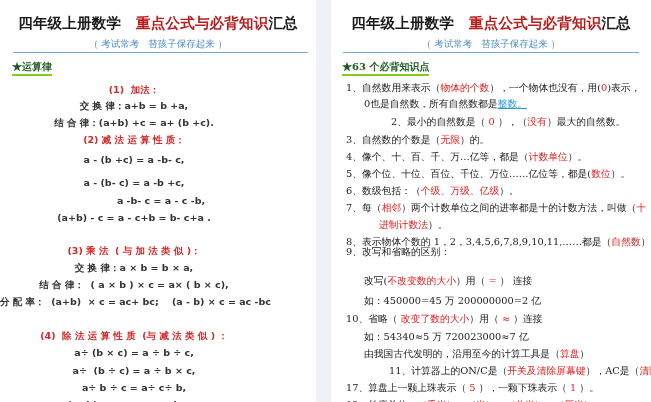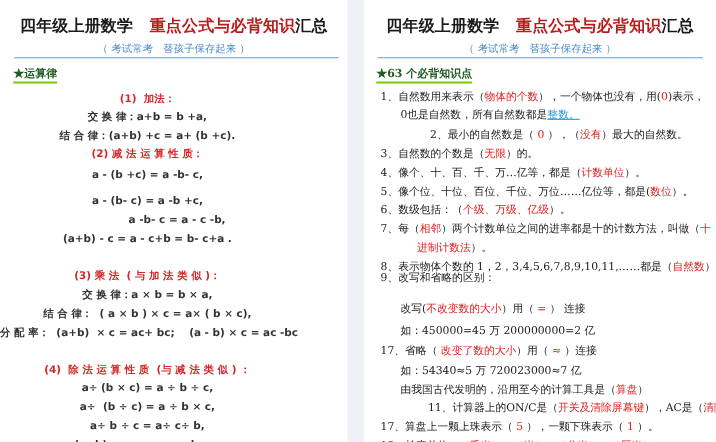--- a/index.html
+++ b/index.html
@@ -91,20 +91,20 @@
       <div class="item" style="top: 134px; left: 15px;"><span>3、自然数的个数是（</span><span class="r">无限</span><span>）的。</span></div>
       <div class="item" style="top: 151px; left: 15px;"><span>4、像个、十、百、千、万…亿等，都是（</span><span class="r">计数单位</span><span>）。</span></div>
       <div class="item" style="top: 168px; left: 15px;"><span>5、像个位、十位、百位、千位、万位……亿位等，都是(</span><span class="r">数位</span><span>）。</span></div>
       <div class="item" style="top: 185px; left: 15px;"><span>6、数级包括：（</span><span class="r">个级、万级、亿级</span><span>）。</span></div>
       <div class="item" style="top: 202px; left: 15px;"><span>7、每（</span><span class="r">相邻</span><span>）两个计数单位之间的进率都是十的计数方法，叫做（</span><span class="r">十</span></div>
       <div class="item" style="top: 219px; left: 33px; margin-left: 15px;"><span class="r">进制计数法</span><span>）。</span></div>
       <div class="item" style="top: 236px; left: 15px;"><span>8、表示物体个数的 1，2，3,4,5,6,7,8,9,10,11,……都是（</span><span class="r">自然数</span><span>）。</span></div>
       <div class="item" style="top: 246px; left: 15px;"><span>9、改写和省略的区别：</span></div>
       <div class="item" style="top: 275px; left: 33px;"><span>改写(</span><span class="r">不改变数的大小</span><span>）用（ </span><span class="r">=</span><span> ） 连接</span></div>
       <div class="item" style="top: 295px; left: 33px;"><span>如：450000=45 万  200000000=2 亿</span></div>
-      <div class="item" style="top: 313px; left: 15px;"><span>17、省略（ </span><span class="r">改变了数的大小</span><span>）用（ </span><span class="r">≈</span><span> ）连接</span></div>
+      <div class="item" style="top: 313px; left: 15px;"><span>10、省略（ </span><span class="r">改变了数的大小</span><span>）用（ </span><span class="r">≈</span><span> ）连接</span></div>
       <div class="item" style="top: 331px; left: 33px;"><span>如：54340≈5 万   720023000≈7 亿</span></div>
       <div class="item" style="top: 348px; left: 33px;"><span>由我国古代发明的，沿用至今的计算工具是（</span><span class="r">算盘</span><span>）</span></div>
       <div class="item" style="top: 365px; left: 15px; margin-left: 43px;"><span>11、计算器上的ON/C是（</span><span class="r">开关及清除屏幕键</span><span>），AC是（</span><span class="r">清除键</span><span>）。</span></div>
       <div class="item" style="top: 382px; left: 15px;"><span>17、算盘上一颗上珠表示（ </span><span class="r">5</span><span> ），一颗下珠表示（ </span><span class="r">1</span><span> ）。</span></div>
       <div class="item" style="top: 399px; left: 15px;"><span>13、长度单位：（</span><span class="r">千米</span><span>）、（</span><span class="r">米</span><span>）、（</span><span class="r">分米</span><span>）、（</span><span class="r">厘米</span><span>）</span></div>
     </div>
 </div>
 
 </body></html>

